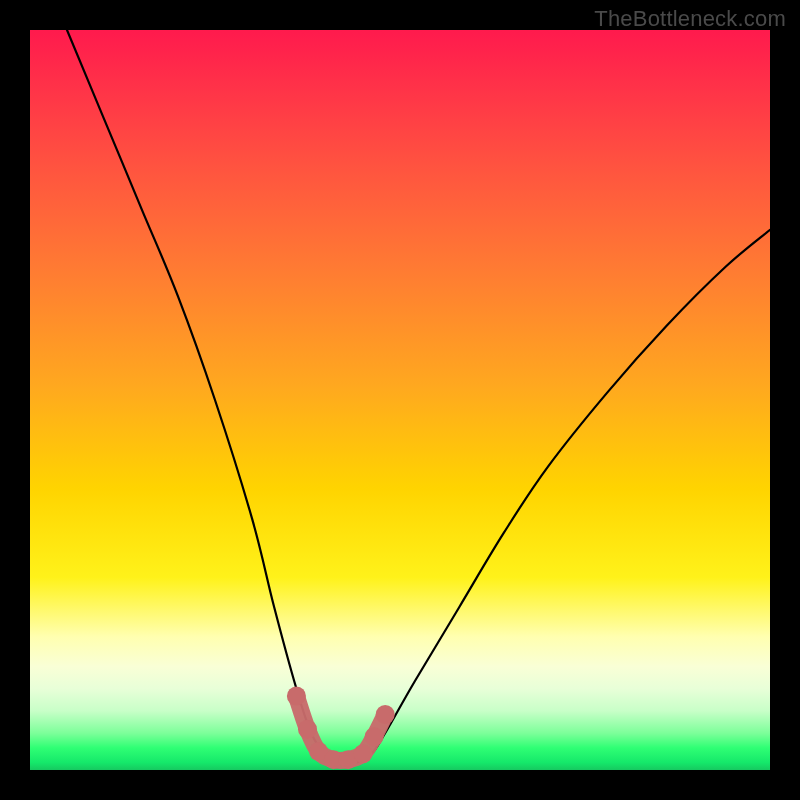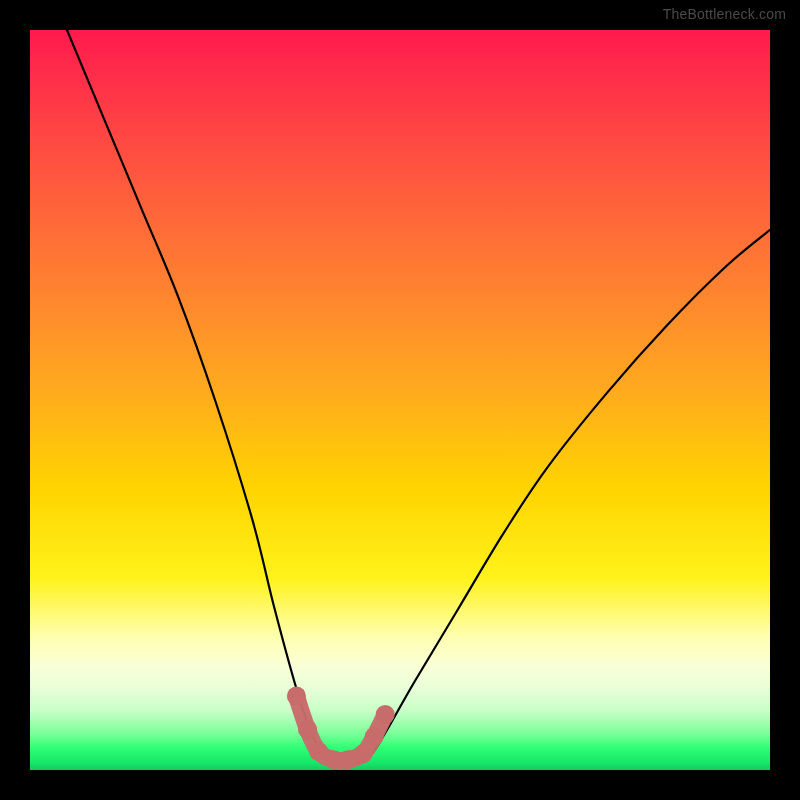--- a/index.html
+++ b/index.html
@@ -44,21 +44,21 @@
       #2fff74 97%,
       #15e86a 99%,
       #16c960 100%
     );
   }
   .watermark {
     position: absolute;
     top: 6px;
     right: 14px;
     color: #4a4a4a;
-    font-size: 14px;
+    font-size: 22px;
     font-weight: 500;
     letter-spacing: 0.2px;
     user-select: none;
   }
   svg.curve {
     position: absolute;
     inset: 0;
   }
 </style>
 </head>

